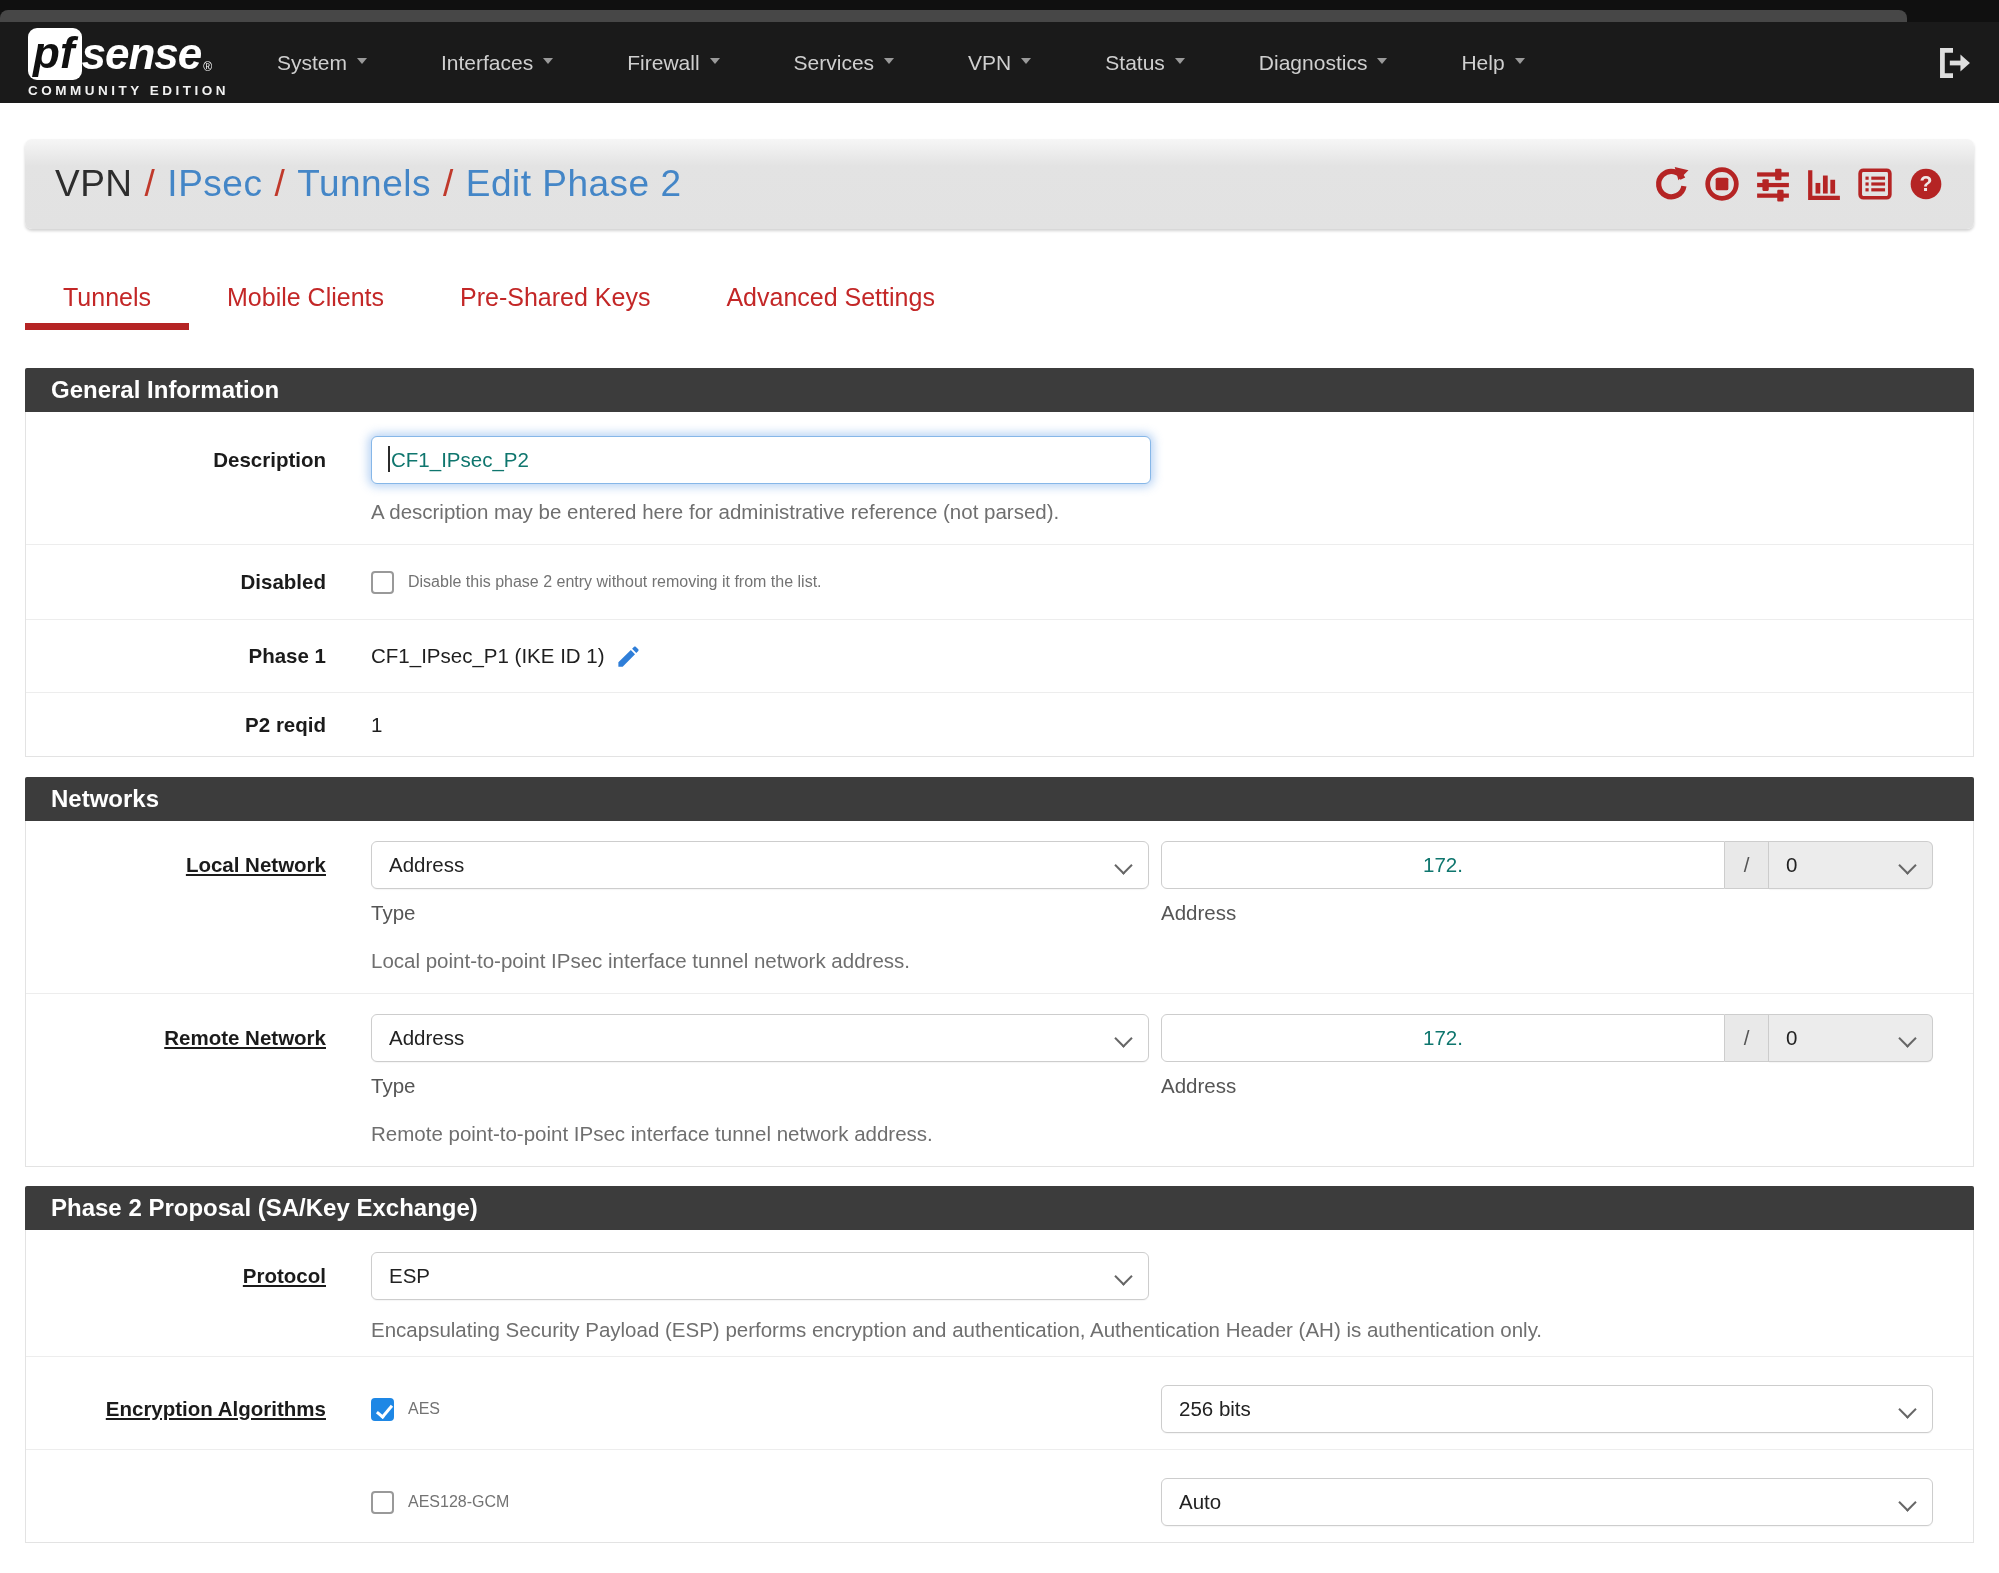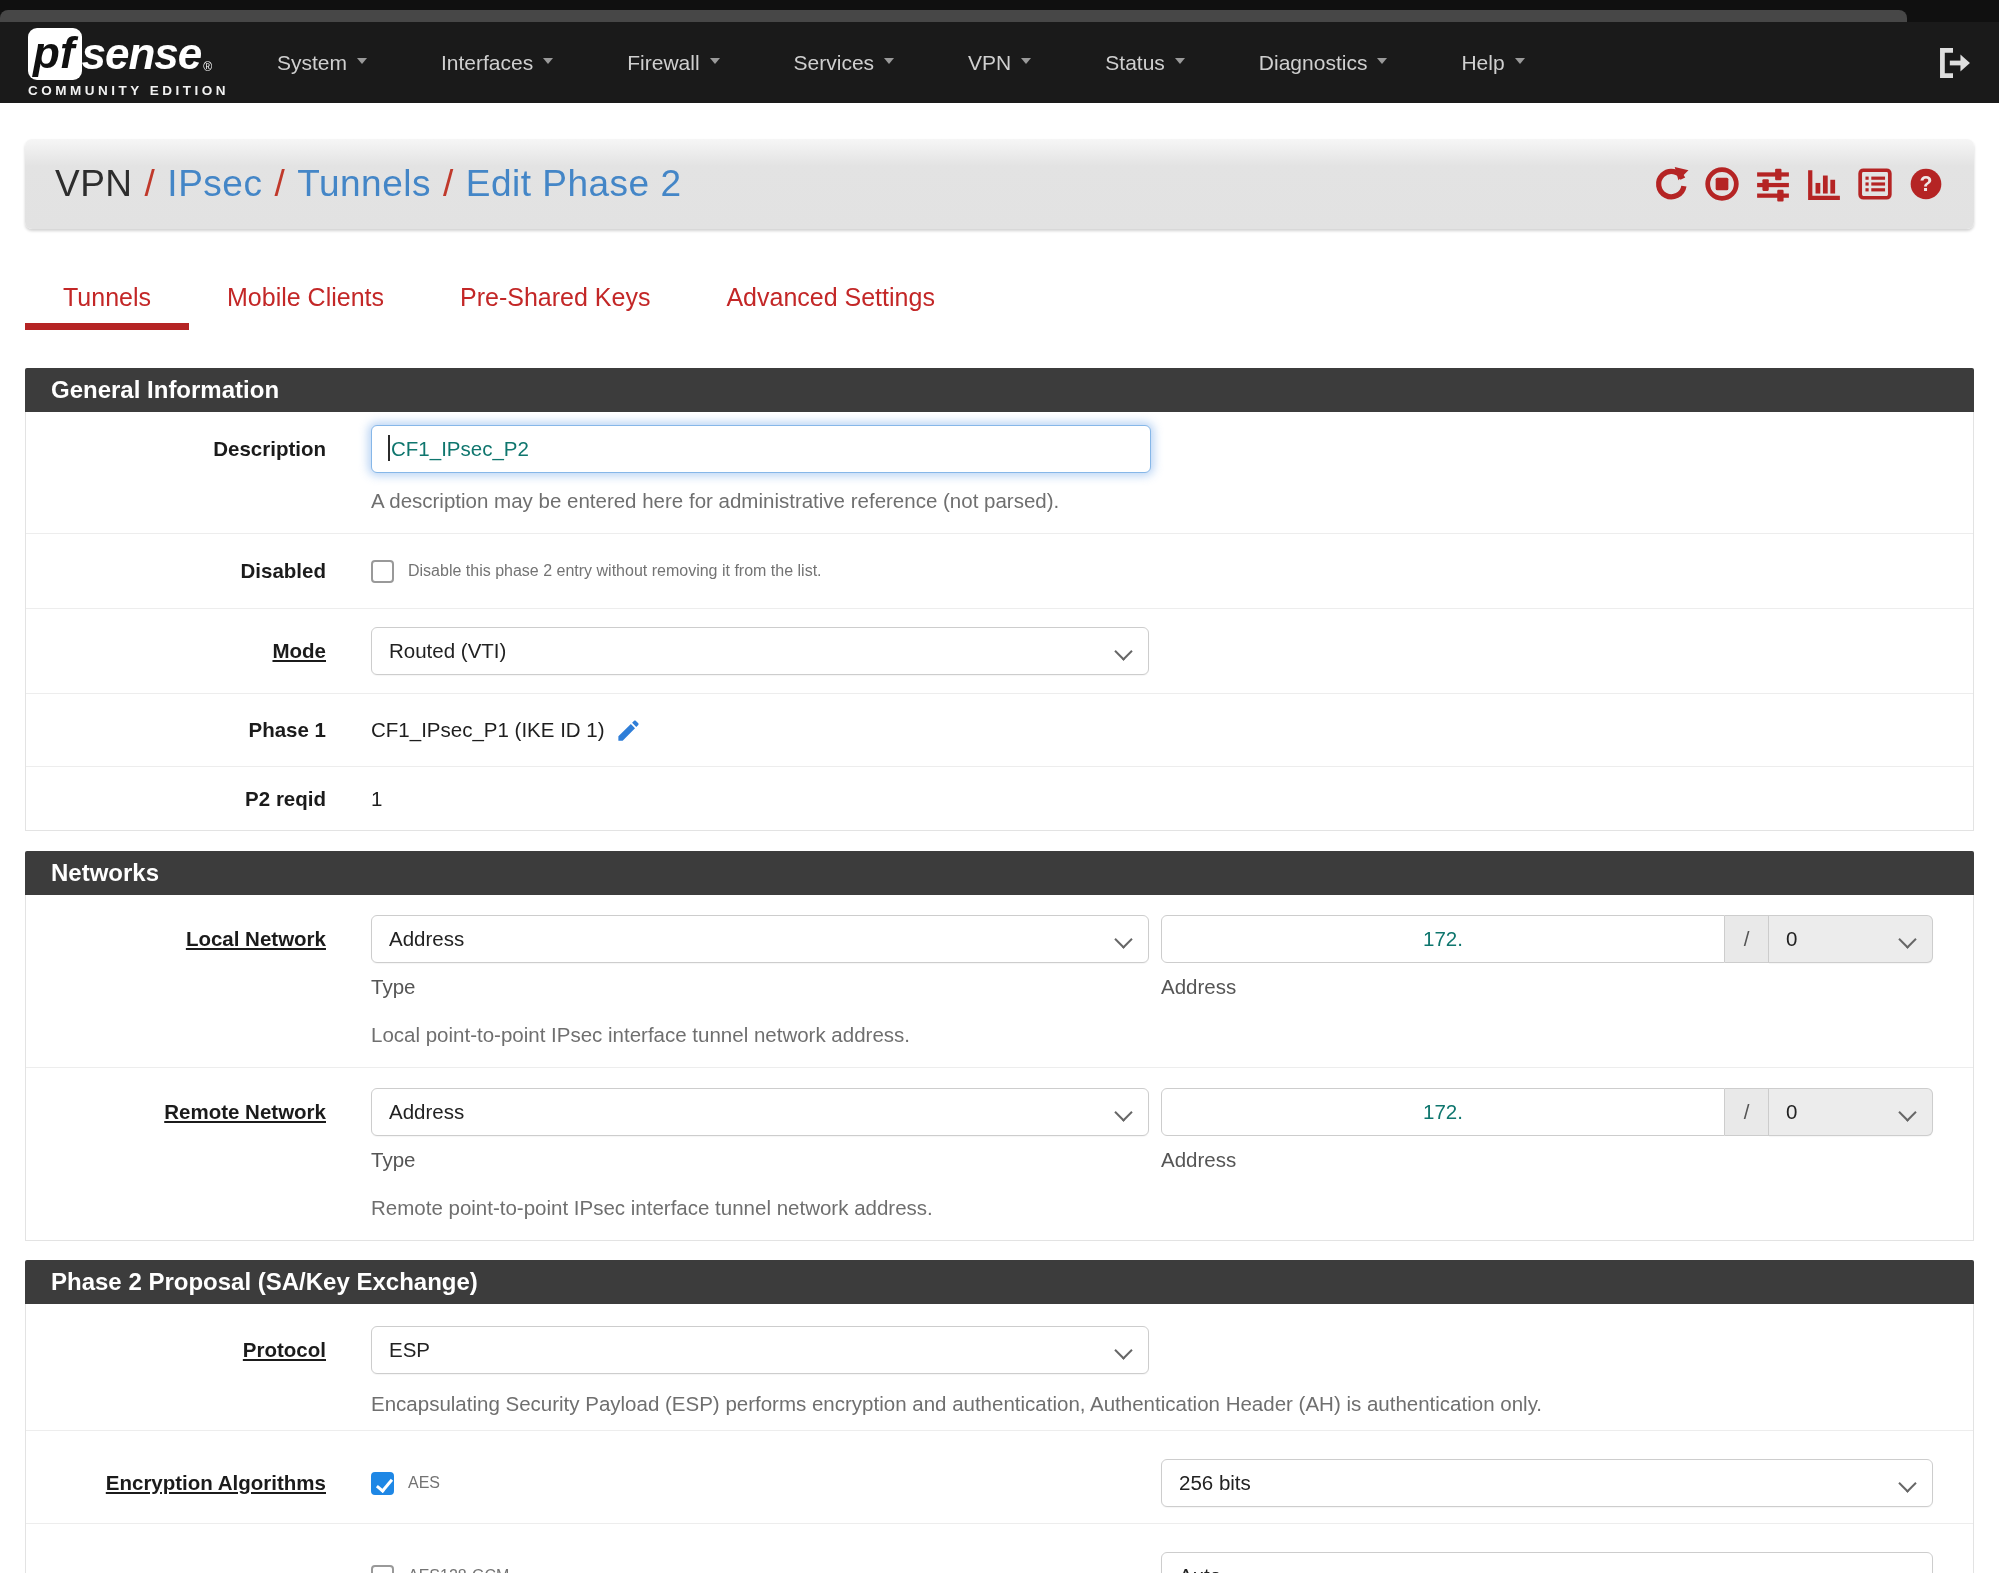--- a/index.html
+++ b/index.html
@@ -80,21 +80,21 @@
   .chk { width:23px; height:23px; border:2px solid #999; border-radius:4px; background:#fff; margin-right:14px; flex:0 0 auto; cursor:pointer; position:relative; }
   .chk.checked { background:#1e87e5; border-color:#1e87e5; }
   .chk.checked::after { content:""; position:absolute; left:7px; top:2px; width:6px; height:13px;
     border-right:3px solid #fff; border-bottom:3px solid #fff; transform:rotate(40deg); }
   .chktext { font-size:16px; color:#737373; }
 
   .static-val { font-size:20.5px; color:#1e1e1e; line-height:48px; display:flex; align-items:center; }
   .pencil { margin-left:10px; cursor:pointer; }
 
   
-  .pad-desc { padding-top:13px; padding-bottom:20px; }
+  .pad-desc { padding-top:24px; padding-bottom:20px; }
   .pad-sm  { padding-top:13px; padding-bottom:13px; }
   .pad-md  { padding-top:18px; padding-bottom:18px; }
   .pad-ph  { padding-top:12px; padding-bottom:12px; }
   .pad-rq  { padding-top:8px;  padding-bottom:7px; }
   .pad-net { padding-top:20px; padding-bottom:20px; }
   .pad-pr  { padding-top:22px; padding-bottom:14px; }
   .pad-enc { padding-top:28px; padding-bottom:16px; }
 </style>
 </head>
 <body>
@@ -193,26 +193,20 @@
     </div>
     <div class="row pad-sm">
       <div class="lbl"><span>Disabled</span></div>
       <div class="content">
         <div class="chkline">
           <span class="chk"></span>
           <span class="chktext">Disable this phase 2 entry without removing it from the list.</span>
         </div>
       </div>
     </div>
-    <div class="row pad-md">
-      <div class="lbl u"><span>Mode</span></div>
-      <div class="content">
-        <div class="sel wide">Routed (VTI)</div>
-      </div>
-    </div>
     <div class="row pad-ph">
       <div class="lbl"><span>Phase 1</span></div>
       <div class="content">
         <div class="static-val">
             <span>CF1_IPsec_P1 (IKE ID 1)</span>
           <svg class="pencil" width="27" height="27" viewBox="0 0 24 24">
             <path d="M3 17.2V21h3.8L17.8 9.9l-3.7-3.7L3 17.2zM20.7 7c.4-.4.4-1 0-1.4l-2.3-2.3c-.4-.4-1-.4-1.4 0l-1.8 1.8 3.7 3.7L20.7 7z" fill="#2f7ed8"></path>
           </svg>
         </div>
       </div>

